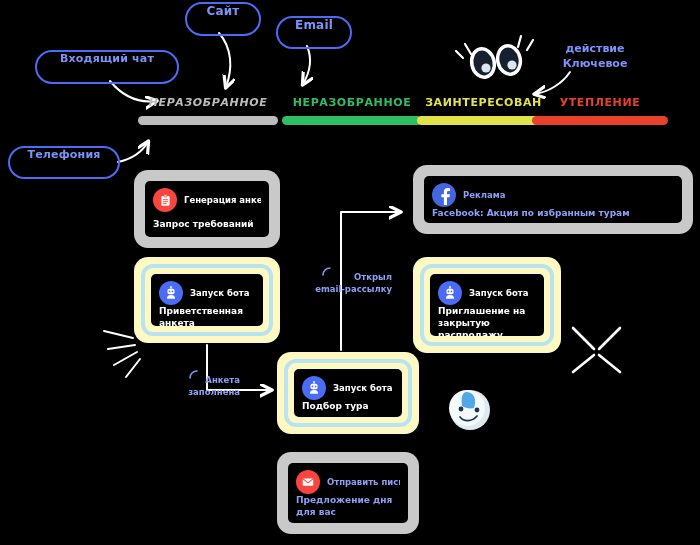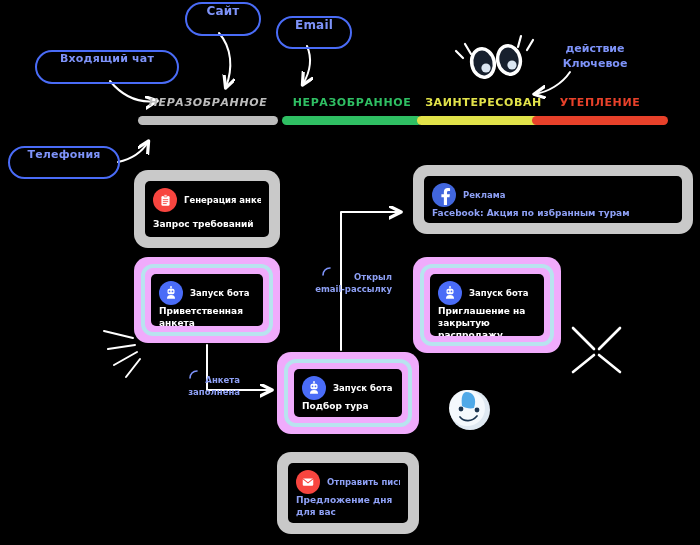--- a/index.html
+++ b/index.html
@@ -36,21 +36,21 @@
 
   
   .card{
     position:absolute;
     background:#c9c9c9;
     border-radius:14px;
     box-sizing:border-box;
     padding:11px;
   }
   .card.sel{
-    background:#f0abfc;
+    background:#fef9c3;
     padding:7px;
   }
   .card.sel > .ring{
     border:4px solid #b8e3ef;
     border-radius:12px;
     padding:6px;
     height:100%;
     box-sizing:border-box;
   }
   .card-inner{

